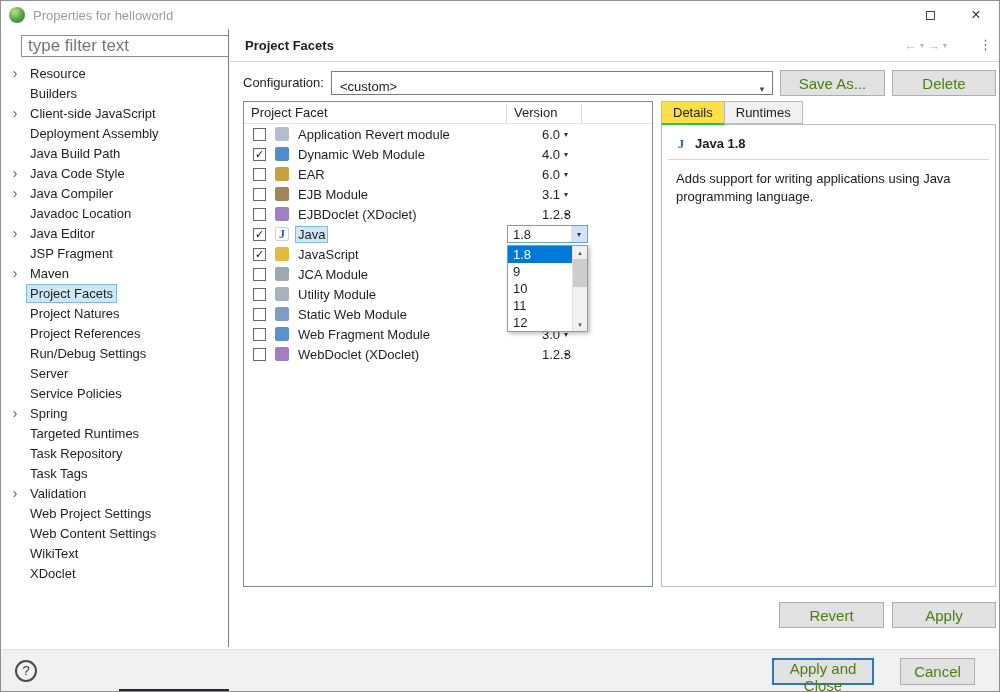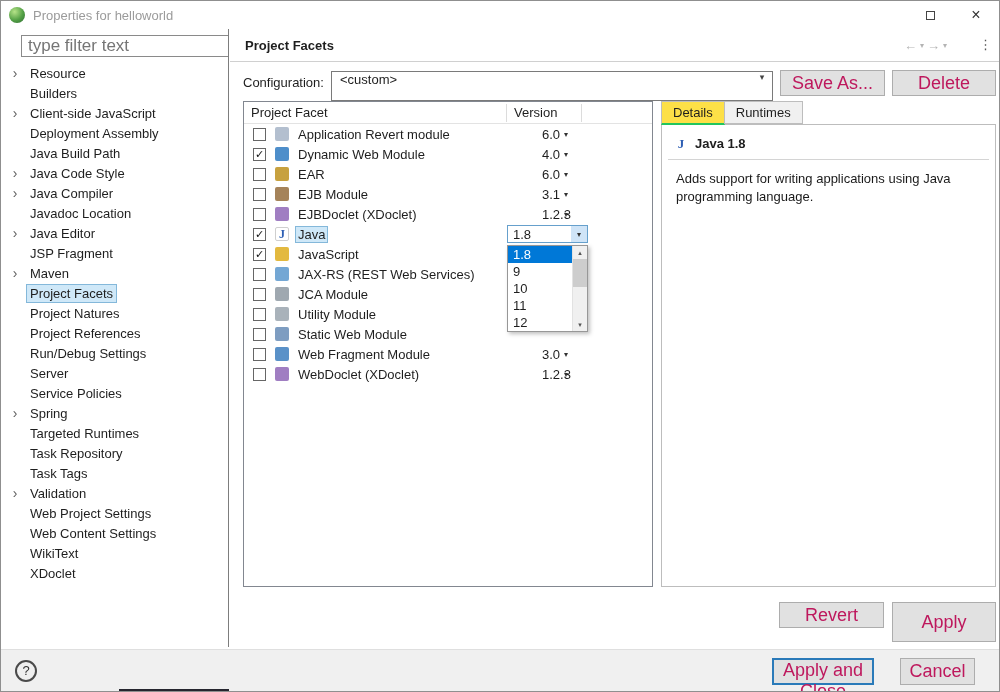--- a/index.html
+++ b/index.html
@@ -33,24 +33,24 @@
 
   
   .page-header { position: absolute; left: 229px; top: 28px; right: 0; height: 33px; border-bottom: 1px solid #d0d0d0; background: #fff; }
   .page-title { position: absolute; left: 15px; top: 9px; font-weight: bold; font-size: 13px; }
   .nav-icons { position: absolute; right: 52px; top: 0; height: 100%; display: flex; align-items: center; gap: 3px; color: #b4b4b4; font-size: 13px; }
   .nav-caret { font-size: 8px; }
   .view-menu { position: absolute; right: 8px; top: 8px; color: #555; font-size: 13px; letter-spacing: -1px; }
 
   
   .config-label { position: absolute; left: 242px; top: 74px; }
-  .config-combo { position: absolute; left: 330px; top: 70px; width: 442px; height: 30px; border: 1px solid #7a7a7a; background: #fff; display: flex; align-items: flex-start; padding-left: 8px; }
+  .config-combo { position: absolute; left: 330px; top: 70px; width: 442px; height: 24px; border: 1px solid #7a7a7a; background: #fff; display: flex; align-items: flex-end; padding-left: 8px; }
   .config-combo .combo-value { flex: 1; }
   .config-combo .combo-caret { width: 20px; text-align: center; color: #444; font-size: 9px; }
-  .btn { background: #e1e1e1; border: 1px solid #adadad; font-family: "Liberation Sans", sans-serif; font-size: 18px; color: #be185d; }
+  .btn { background: #e1e1e1; border: 1px solid #adadad; font-family: "Liberation Sans", sans-serif; font-size: 15px; color: #4d7c0f; }
   .save-as-btn { position: absolute; left: 779px; top: 69px; width: 105px; height: 26px; }
   .delete-btn  { position: absolute; left: 891px; top: 69px; width: 104px; height: 26px; }
 
   
   .facets-panel { position: absolute; left: 242px; top: 100px; width: 410px; height: 486px; border: 1px solid #828790; background: #fff; overflow: hidden; }
   .table-header { position: relative; height: 22px; border-bottom: 1px solid #e3e3e3; }
   .col-facet { position: absolute; left: 7px; top: 3px; }
   .col-version { position: absolute; left: 270px; top: 3px; }
   .hsep { position: absolute; top: 2px; height: 18px; border-left: 1px solid #dcdcdc; }
   .hsep1 { left: 262px; } .hsep2 { left: 337px; }
@@ -81,21 +81,21 @@
   .tab.active { background: #fde047; height: 24px; border-bottom: 2px solid #22c55e; }
   .details-panel { position: absolute; left: 660px; top: 123px; width: 335px; height: 463px; border: 1px solid #bdbdbd; background: #fff; z-index: 1; }
   .details-head { display: flex; align-items: center; gap: 7px; padding: 11px 12px 8px; }
   .java-badge { width: 14px; height: 14px; font-family: "Liberation Serif", serif; font-weight: bold; font-size: 13px; color: #2e5fb4; text-align: center; line-height: 14px; flex: none; }
   .details-title { font-weight: bold; }
   .details-rule { border: none; border-top: 1px solid #d4d4d4; margin: 0 6px; }
   .details-desc { padding: 10px 14px; line-height: 1.35; color: #1a1a1a; }
 
   
   .revert-btn { position: absolute; left: 778px; top: 601px; width: 105px; height: 26px; }
-  .apply-btn  { position: absolute; left: 891px; top: 601px; width: 104px; height: 40px; }
+  .apply-btn  { position: absolute; left: 891px; top: 601px; width: 104px; height: 26px; }
 
   
   .button-bar { position: absolute; left: 0; top: 648px; width: 100%; height: 44px; background: #f0f0f0; border-top: 1px solid #dfdfdf; }
   .help-btn { position: absolute; left: 14px; top: 10px; width: 22px; height: 22px; border: 2px solid #4a4a4a; border-radius: 50%; text-align: center; line-height: 18px; font-size: 13px; color: #333; background: transparent; }
   .apply-close-btn { position: absolute; left: 771px; top: 8px; width: 102px; height: 27px; border: 2px solid #2a7ab9; }
   .cancel-btn { position: absolute; left: 899px; top: 8px; width: 75px; height: 27px; }
 
   .taskbar-artifact { position: absolute; left: 118px; top: 688px; width: 110px; height: 4px; background: #26262f; }
 </style>
 </head>
@@ -294,25 +294,20 @@
           <span class="facet-label">Java</span>
           <span class="version-combo-open">
             <span class="combo-text">1.8</span>
             <span class="combo-arrow-box">▾</span>
           </span>
         </div>
         <div class="facet-row">
           <span class="checkbox checked">✓</span>
           <span class="facet-icon" style="background: rgb(227, 185, 63);"></span>
           <span class="facet-label">JavaScript</span>
-        </div>
-        <div class="facet-row">
-          <span class="checkbox"></span>
-          <span class="facet-icon" style="background: rgb(116, 167, 212);"></span>
-          <span class="facet-label">JAX-RS (REST Web Services)</span>
         </div>
         <div class="facet-row">
           <span class="checkbox"></span>
           <span class="facet-icon" style="background: rgb(159, 168, 176);"></span>
           <span class="facet-label">JCA Module</span>
         </div>
         <div class="facet-row">
           <span class="checkbox"></span>
           <span class="facet-icon" style="background: rgb(169, 178, 186);"></span>
           <span class="facet-label">Utility Module</span>

